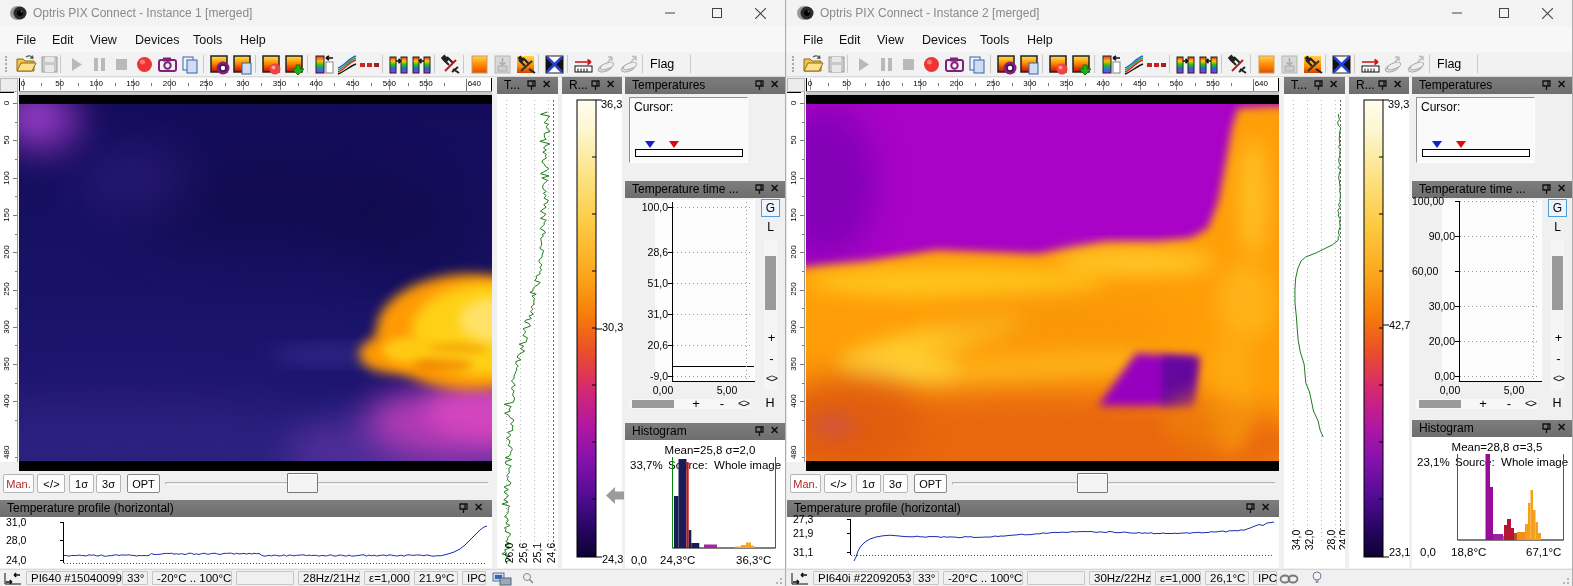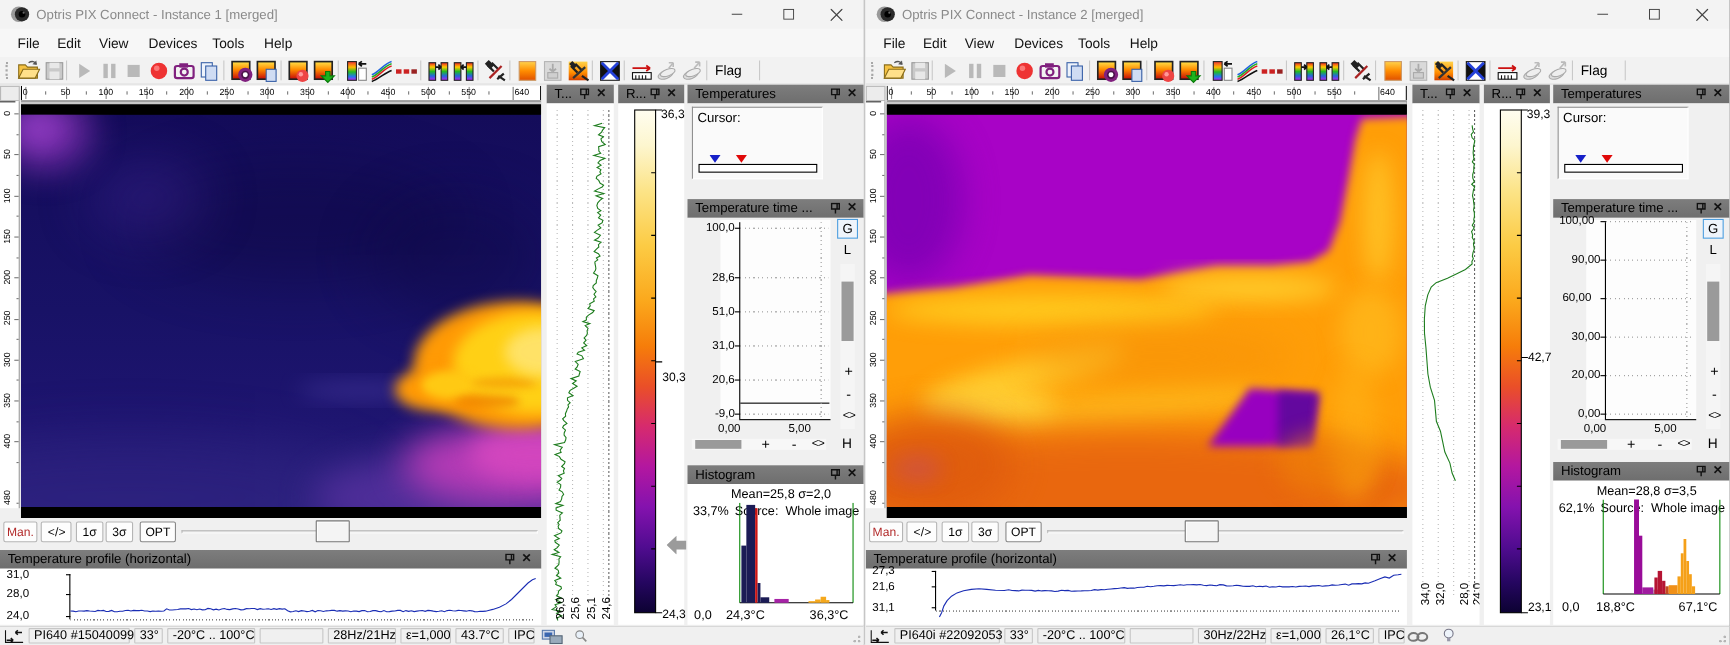--- a/index.html
+++ b/index.html
@@ -425,21 +425,21 @@
       <line x1="30" x2="34" y1="177" y2="177" stroke="#000"></line>
       <line x1="30" x2="34" y1="234" y2="234" stroke="#000"></line>
       <line x1="30" x2="34" y1="291" y2="291" stroke="#000"></line>
       <line x1="30" x2="34" y1="348" y2="348" stroke="#000"></line>
       <line x1="30" x2="34" y1="405" y2="405" stroke="#000"></line>
       <line x1="34" x2="40" y1="6" y2="6" stroke="#000"></line>
       <line x1="34" x2="40" y1="235" y2="235" stroke="#000"></line>
       <line x1="34" x2="40" y1="463" y2="463" stroke="#000"></line>
     </svg>
     <div style="position:absolute;left:601px;top:98px;font-size:11px;color:#000;white-space:nowrap;">36,3</div>
-    <div style="position:absolute;left:602px;top:337px;font-size:11px;color:#000;white-space:nowrap;">30,3</div>
+    <div style="position:absolute;left:602px;top:321px;font-size:11px;color:#000;white-space:nowrap;">30,3</div>
     <div style="position:absolute;left:602px;top:553px;font-size:11px;color:#000;white-space:nowrap;">24,3</div>
     <div style="position:absolute;left:625px;top:77px;width:161px;height:17px;background:linear-gradient(#7d7d7d,#6e6e6e);color:#000;font-size:12px;overflow:hidden">
       <span style="position:absolute;left:7px;top:1px">Temperatures</span>
       <svg width="9" height="11" viewBox="0 0 9 11" style="position:absolute;left:130px;top:3px">
         <path d="M1 1 L8 1 L8 6 L1 6 Z M4.5 6 L4.5 10" stroke="#111" fill="none" stroke-width="1.3"></path>
         <path d="M6 1 L6 6" stroke="#111" stroke-width="1.3"></path>
       </svg>
       <div style="position:absolute;left:145px;top:1px;font-size:11px;font-weight:bold;color:#111">✕</div>
     </div>
     <div style="position:absolute;left:625px;top:94px;width:161px;height:87px;background:#f0f0f0"></div>
@@ -557,21 +557,21 @@
     <svg width="18" height="13" viewBox="0 0 18 13" style="position:absolute;left:4px;top:572px">
       <path d="M2 10 L8 10 M8 10 L5.8 8 M8 10 L5.8 12 M16 3 L10 3 M10 3 L12.2 1 M10 3 L12.2 5" stroke="#111" stroke-width="1.4" fill="none"></path>
       <path d="M1 1 L1 12 L17 12" stroke="#111" fill="none"></path>
     </svg>
     <div style="position:absolute;top:571px;height:14px;border:1px solid #c6c6c6;border-radius:1px;font-size:11.5px;line-height:13px;padding:0 4px;color:#000;white-space:nowrap;left:26px;width:92px">PI640 #15040099</div>
     <div style="position:absolute;top:571px;height:14px;border:1px solid #c6c6c6;border-radius:1px;font-size:11.5px;line-height:13px;padding:0 4px;color:#000;white-space:nowrap;left:122px;width:26px">33°</div>
     <div style="position:absolute;top:571px;height:14px;border:1px solid #c6c6c6;border-radius:1px;font-size:11.5px;line-height:13px;padding:0 4px;color:#000;white-space:nowrap;left:152px;width:80px">-20°C .. 100°C</div>
     <div style="position:absolute;top:571px;height:14px;border:1px solid #c6c6c6;border-radius:1px;font-size:11.5px;line-height:13px;padding:0 4px;color:#000;white-space:nowrap;left:236px;width:58px"></div>
     <div style="position:absolute;top:571px;height:14px;border:1px solid #c6c6c6;border-radius:1px;font-size:11.5px;line-height:13px;padding:0 4px;color:#000;white-space:nowrap;left:298px;width:62px">28Hz/21Hz</div>
     <div style="position:absolute;top:571px;height:14px;border:1px solid #c6c6c6;border-radius:1px;font-size:11.5px;line-height:13px;padding:0 4px;color:#000;white-space:nowrap;left:364px;width:46px">ε=1,000</div>
-    <div style="position:absolute;top:571px;height:14px;border:1px solid #c6c6c6;border-radius:1px;font-size:11.5px;line-height:13px;padding:0 4px;color:#000;white-space:nowrap;left:414px;width:44px">43.7°C</div>
+    <div style="position:absolute;top:571px;height:14px;border:1px solid #c6c6c6;border-radius:1px;font-size:11.5px;line-height:13px;padding:0 4px;color:#000;white-space:nowrap;left:414px;width:44px">21.9°C</div>
     <div style="position:absolute;top:571px;height:14px;border:1px solid #c6c6c6;border-radius:1px;font-size:11.5px;line-height:13px;padding:0 4px;color:#000;white-space:nowrap;left:462px;width:24px">IPC</div>
     <svg width="20" height="14" viewBox="0 0 20 14" style="position:absolute;left:492px;top:572px">
       <rect x="1" y="1" width="11" height="8" fill="#cdd6e8" stroke="#5577aa"></rect>
       <rect x="3" y="3" width="7" height="4" fill="#3a66b0"></rect>
       <rect x="8" y="6" width="11" height="7" fill="#9ab" stroke="#567"></rect>
     </svg>
     <svg width="12" height="12" viewBox="0 0 12 12" style="position:absolute;left:522px;top:572px">
       <circle cx="5" cy="5" r="3.5" fill="#e8f0f8" stroke="#888"></circle>
       <line x1="7.5" y1="7.5" x2="11" y2="11" stroke="#888" stroke-width="1.5"></line>
     </svg>
@@ -1027,29 +1027,29 @@
         <path d="M1 1 L8 1 L8 6 L1 6 Z M4.5 6 L4.5 10" stroke="#111" fill="none" stroke-width="1.3"></path>
         <path d="M6 1 L6 6" stroke="#111" stroke-width="1.3"></path>
       </svg>
       <div style="position:absolute;left:145px;top:1px;font-size:11px;font-weight:bold;color:#111">✕</div>
     </div>
     <div style="position:absolute;left:625px;top:198px;width:161px;height:222px;background:#f0f0f0"></div>
     <div style="position:absolute;left:655px;top:200px;width:100px;height:181px;background:#fdfdfd"></div>
     <div style="position:absolute;left:672px;top:202px;width:1px;height:179px;background:#000"></div>
     <div style="position:absolute;left:668px;top:201px;width:5px;height:1px;background:#000"></div>
     <div style="position:absolute;left:118px;top:0px;font-size:1px;color:#000;white-space:nowrap;"></div>
-    <div style="position:absolute;left:625px;top:195px;width:43px;text-align:center;font-size:10.5px;color:#000">100,00</div>
+    <div style="position:absolute;left:625px;top:195px;width:43px;text-align:left;font-size:10.5px;color:#000">100,00</div>
     <div style="position:absolute;left:673px;top:201px;width:80px;height:1px;background:repeating-linear-gradient(to right,#999 0 1px,transparent 1px 4px)"></div>
     <div style="position:absolute;left:668px;top:236px;width:5px;height:1px;background:#000"></div>
     <div style="position:absolute;left:118px;top:0px;font-size:1px;color:#000;white-space:nowrap;"></div>
     <div style="position:absolute;left:625px;top:230px;width:43px;text-align:right;font-size:10.5px;color:#000">90,00</div>
     <div style="position:absolute;left:673px;top:236px;width:80px;height:1px;background:repeating-linear-gradient(to right,#999 0 1px,transparent 1px 4px)"></div>
     <div style="position:absolute;left:668px;top:271px;width:5px;height:1px;background:#000"></div>
     <div style="position:absolute;left:118px;top:0px;font-size:1px;color:#000;white-space:nowrap;"></div>
-    <div style="position:absolute;left:625px;top:265px;width:43px;text-align:center;font-size:10.5px;color:#000">60,00</div>
+    <div style="position:absolute;left:625px;top:265px;width:43px;text-align:left;font-size:10.5px;color:#000">60,00</div>
     <div style="position:absolute;left:673px;top:271px;width:80px;height:1px;background:repeating-linear-gradient(to right,#999 0 1px,transparent 1px 4px)"></div>
     <div style="position:absolute;left:668px;top:306px;width:5px;height:1px;background:#000"></div>
     <div style="position:absolute;left:118px;top:0px;font-size:1px;color:#000;white-space:nowrap;"></div>
     <div style="position:absolute;left:625px;top:300px;width:43px;text-align:right;font-size:10.5px;color:#000">30,00</div>
     <div style="position:absolute;left:673px;top:306px;width:80px;height:1px;background:repeating-linear-gradient(to right,#999 0 1px,transparent 1px 4px)"></div>
     <div style="position:absolute;left:668px;top:341px;width:5px;height:1px;background:#000"></div>
     <div style="position:absolute;left:118px;top:0px;font-size:1px;color:#000;white-space:nowrap;"></div>
     <div style="position:absolute;left:625px;top:335px;width:43px;text-align:right;font-size:10.5px;color:#000">20,00</div>
     <div style="position:absolute;left:673px;top:341px;width:80px;height:1px;background:repeating-linear-gradient(to right,#999 0 1px,transparent 1px 4px)"></div>
     <div style="position:absolute;left:668px;top:376px;width:5px;height:1px;background:#000"></div>
@@ -1076,21 +1076,21 @@
     <div style="position:absolute;left:625px;top:420px;width:161px;height:17px;background:linear-gradient(#7d7d7d,#6e6e6e);color:#000;font-size:12px;overflow:hidden">
       <span style="position:absolute;left:7px;top:1px">Histogram</span>
       <svg width="9" height="11" viewBox="0 0 9 11" style="position:absolute;left:130px;top:3px">
         <path d="M1 1 L8 1 L8 6 L1 6 Z M4.5 6 L4.5 10" stroke="#111" fill="none" stroke-width="1.3"></path>
         <path d="M6 1 L6 6" stroke="#111" stroke-width="1.3"></path>
       </svg>
       <div style="position:absolute;left:145px;top:1px;font-size:11px;font-weight:bold;color:#111">✕</div>
     </div>
     <div style="position:absolute;left:625px;top:437px;width:161px;height:131px;background:#fff"></div>
     <div style="position:absolute;left:645px;top:441px;width:130px;text-align:center;font-size:11.5px">Mean=28,8 σ=3,5</div>
-    <div style="position:absolute;left:630px;top:456px;font-size:11.5px;color:#000;white-space:nowrap;">62,1%</div>
+    <div style="position:absolute;left:630px;top:456px;font-size:11.5px;color:#000;white-space:nowrap;">23,1%</div>
     <div style="position:absolute;left:668px;top:456px;font-size:11.5px;color:#000;white-space:nowrap;">Source:&nbsp; Whole image</div>
     <svg width="161" height="120" viewBox="625 454 161 120" style="position:absolute;left:625px;top:454px">
       <line x1="670.5" x2="670.5" y1="454" y2="540" stroke="#0a8a0a"></line>
       <line x1="776.5" x2="776.5" y1="454" y2="540" stroke="#0a8a0a"></line>
       <line x1="670.5" x2="776.5" y1="540" y2="540" stroke="#000"></line>
       <rect x="698.5" y="452" width="4.5" height="88" fill="#990c99"></rect>
       <rect x="703" y="487" width="3" height="53" fill="#990c99"></rect>
       <rect x="706" y="534" width="10" height="6" fill="#a01ca0"></rect>
       <rect x="716" y="536" width="8" height="4" fill="#b0689a"></rect>
       <rect x="717" y="525" width="3" height="15" fill="#b51433"></rect>
@@ -1112,21 +1112,21 @@
       <span style="position:absolute;left:7px;top:1px">Temperature profile (horizontal)</span>
       <svg width="9" height="11" viewBox="0 0 9 11" style="position:absolute;left:459px;top:3px">
         <path d="M1 1 L8 1 L8 6 L1 6 Z M4.5 6 L4.5 10" stroke="#111" fill="none" stroke-width="1.3"></path>
         <path d="M6 1 L6 6" stroke="#111" stroke-width="1.3"></path>
       </svg>
       <div style="position:absolute;left:474px;top:1px;font-size:11px;font-weight:bold;color:#111">✕</div>
     </div>
     <div style="position:absolute;left:0px;top:517px;width:492px;height:51px;background:#fff"></div>
     <div style="position:absolute;left:6px;top:513px;width:38px;text-align:left;font-size:10.5px">27,3</div>
     <div style="position:absolute;left:60px;top:519px;width:4px;height:1px;background:#000"></div>
-    <div style="position:absolute;left:6px;top:527px;width:38px;text-align:left;font-size:10.5px">21,6</div>
+    <div style="position:absolute;left:6px;top:527px;width:38px;text-align:left;font-size:10.5px">21,9</div>
     <div style="position:absolute;left:60px;top:533px;width:4px;height:1px;background:#000"></div>
     <div style="position:absolute;left:6px;top:546px;width:38px;text-align:left;font-size:10.5px">31,1</div>
     <div style="position:absolute;left:60px;top:552px;width:4px;height:1px;background:#000"></div>
     <div style="position:absolute;left:63px;top:519px;width:1px;height:36px;background:#000"></div>
     <svg width="492" height="51" viewBox="0 517 492 51" style="position:absolute;left:0px;top:517px">
       <polyline points="67.0,561.0 69.0,557.0 71.0,551.0 74.0,546.0 78.0,542.0 83.0,539.0 89.0,537.0 96.0,535.8 103.0,535.2 110.0,535.8 118.0,536.6 126.0,536.8 130.0,536.2 133.0,536.8 136.0,536.9 139.0,537.2 142.0,536.5 145.0,536.6 148.0,536.6 151.0,536.7 154.0,537.4 157.0,536.7 160.0,537.2 163.0,536.9 166.0,537.0 169.0,537.2 172.0,537.7 175.0,537.4 178.0,536.6 181.0,536.9 184.0,536.7 187.0,537.5 190.0,537.4 193.0,537.3 196.0,537.2 199.0,537.0 202.0,537.1 205.0,536.8 208.0,536.0 211.0,536.5 214.0,536.0 217.0,536.1 220.0,535.7 223.0,535.4 226.0,535.1 229.0,535.0 232.0,534.6 235.0,534.2 238.0,534.9 241.0,534.6 244.0,534.7 247.0,534.1 250.0,533.8 253.0,533.8 256.0,532.9 259.0,533.4 262.0,533.0 265.0,532.5 268.0,532.4 271.0,532.6 274.0,532.2 277.0,532.3 280.0,532.4 283.0,532.0 286.0,531.6 289.0,532.0 292.0,531.6 295.0,531.6 298.0,531.5 301.0,531.7 304.0,531.4 307.0,532.1 310.0,532.4 313.0,531.8 316.0,532.2 319.0,532.5 322.0,531.5 325.0,531.7 328.0,532.6 331.0,532.7 334.0,532.5 337.0,532.0 340.0,532.4 343.0,533.0 346.0,533.1 349.0,533.1 352.0,532.5 355.0,533.4 358.0,532.9 361.0,533.3 364.0,532.7 367.0,533.8 370.0,533.4 373.0,533.6 376.0,533.0 379.0,533.5 382.0,533.5 385.0,533.5 388.0,533.2 391.0,533.6 394.0,533.1 397.0,533.0 400.0,532.8 403.0,533.3 406.0,532.6 409.0,532.6 412.0,532.3 415.0,532.9 418.0,532.6 421.0,532.5 424.0,531.7 427.0,532.0 430.0,531.8 433.0,531.3 436.0,531.0 439.0,532.0 442.0,530.8 445.0,530.8 448.0,530.6 451.0,530.8 454.0,529.9 457.0,530.2 463.0,528.0 468.0,526.0 472.0,524.5 476.0,525.5 480.0,523.0 484.0,522.5 487.0,522.0" fill="none" stroke="#1a2db4" stroke-width="1"></polyline>
     </svg>
     <div style="position:absolute;left:64px;top:555px;width:422px;height:1px;background:repeating-linear-gradient(to right,#444 0 1px,transparent 1px 3px)"></div>
     <div style="position:absolute;left:0;top:569px;width:786px;height:17px;background:#f0f0f0;border-top:1px solid #d8d8d8"></div>
     <svg width="18" height="13" viewBox="0 0 18 13" style="position:absolute;left:4px;top:572px">

